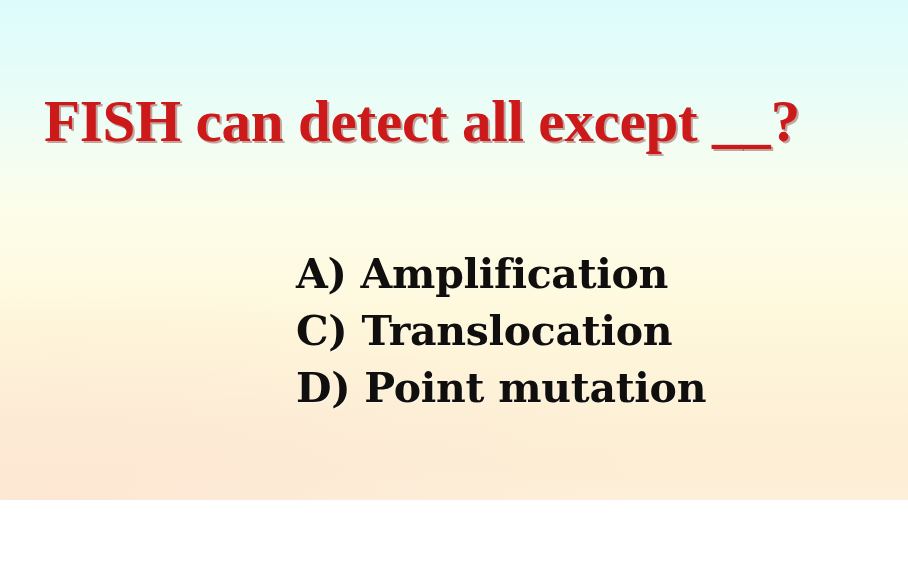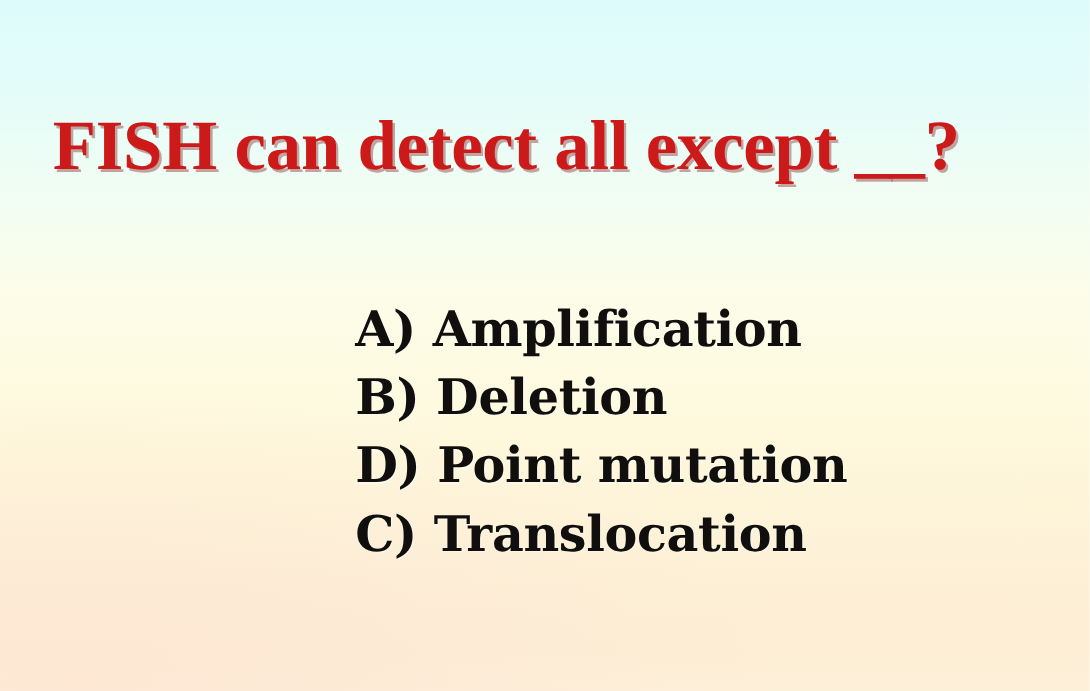--- a/index.html
+++ b/index.html
@@ -9,21 +9,21 @@
   body {
     width: 908px;
     height: 576px;
     overflow: hidden;
     font-family: "Liberation Serif", serif;
   }
 
   #slide {
     position: relative;
     width: 908px;
-    height: 576px;
+    height: 500px;
     box-sizing: border-box;
     background: linear-gradient(to bottom,
         #ddfbfb 0%,
         #e2fcfa 10%,
         #eafdf7 20%,
         #f3fdf2 30%,
         #fbfdeb 40%,
         #fdfbe4 50%,
         #fefae0 58%,
         #fef7db 66%,
@@ -96,19 +96,18 @@
 </head>
 <body>
 
 <div id="slide">
   <div id="content">
 
     <h1 class="question-title">FISH can detect all except __?</h1>
 
     <ul class="options">
       <li class="option-item">A) Amplification</li>
-      <li class="option-item">B) Deletion</li>
+      <li class="option-item">C) Translocation</li>
       <li class="option-item">D) Point mutation</li>
-      <li class="option-item">C) Translocation</li>
     </ul>
 
   </div>
 </div>
 
 </body></html>

